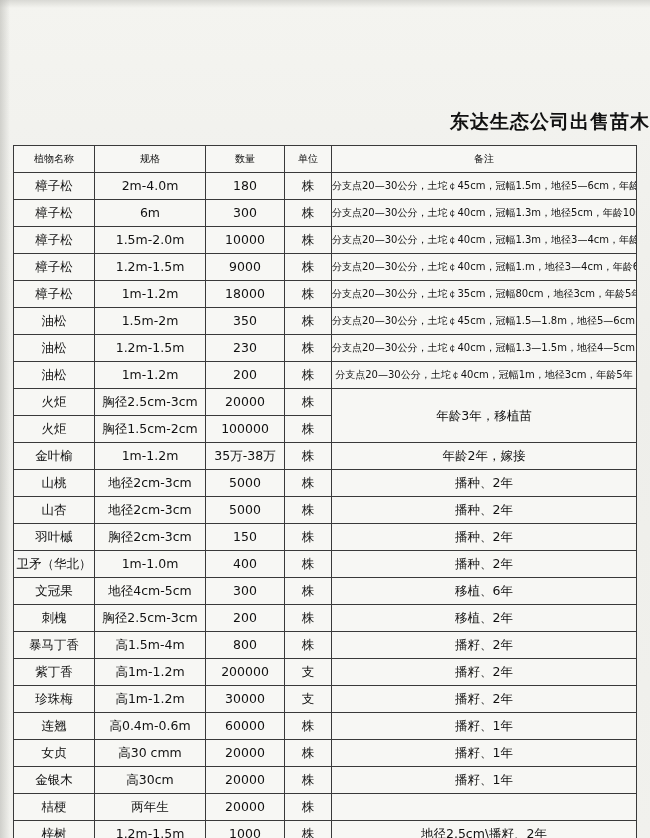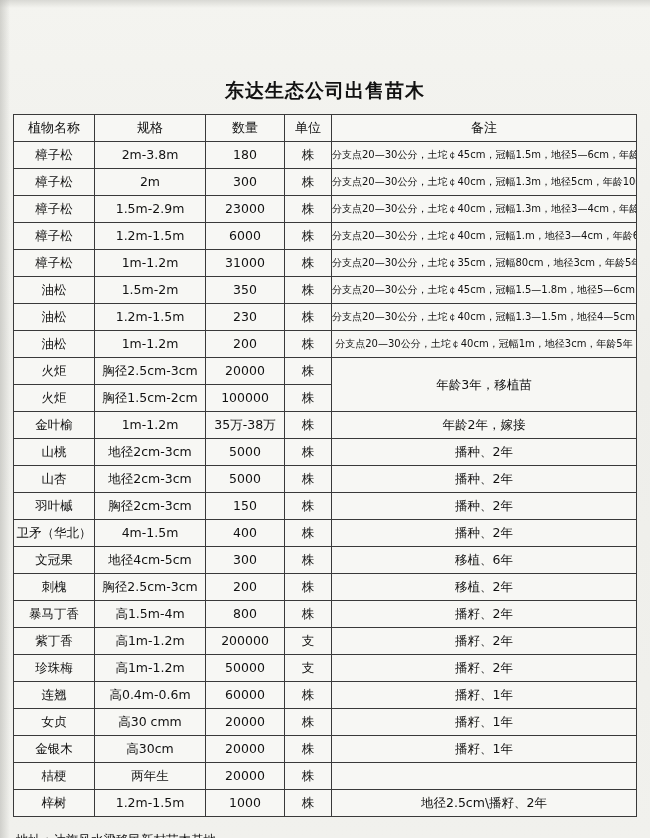--- a/index.html
+++ b/index.html
@@ -15,25 +15,25 @@
     overflow: hidden;
     position: relative;
   }
   .page {
     position: relative;
     width: 650px;
     height: 838px;
     background: linear-gradient(180deg, #f4f4f0 0%, #eeeeea 45%, #f1f1ed 100%);
   }
   .title {
-    text-align: center;
+    text-align: right;
     font-size: 19px;
     font-weight: bold;
     letter-spacing: 1px;
-    padding-top: 78px;
+    padding-top: 109px;
     padding-bottom: 10px;
     color: #111;
   }
   table.main {
     border-collapse: collapse;
     width: 618px;
     margin: 0 auto;
     table-layout: fixed;
     background: #f7f7f4;
   }
@@ -43,21 +43,21 @@
     text-align: center;
     padding: 0;
     height: 26px;
     line-height: 26px;
     color: #111;
     font-weight: normal;
     overflow: hidden;
     white-space: nowrap;
   }
   table.main thead td {
-    font-size: 13px;
+    font-size: 10px;
     height: 26px;
   }
   .col-name { width: 80px; }
   .col-spec { width: 110px; }
   .col-qty  { width: 78px; }
   .col-unit { width: 46px; }
   .col-note { width: 304px; }
 
   td.note {
     font-size: 11px;
@@ -103,50 +103,50 @@
         <td class="col-name">植物名称</td>
         <td class="col-spec">规格</td>
         <td class="col-qty">数量</td>
         <td class="col-unit">单位</td>
         <td class="col-note">备注</td>
       </tr>
     </thead>
     <tbody id="table-body">
         <tr>
           <td class="col-name">樟子松</td>
-          <td class="col-spec">2m-3.8m</td>
+          <td class="col-spec">2m-4.0m</td>
           <td class="col-qty">180</td>
           <td class="col-unit">株</td>
           <td class="col-note note small">分支点20—30公分，土坨￠45cm，冠幅1.5m，地径5—6cm，年龄12年</td>
         </tr>
         <tr>
           <td class="col-name">樟子松</td>
-          <td class="col-spec">2m</td>
+          <td class="col-spec">6m</td>
           <td class="col-qty">300</td>
           <td class="col-unit">株</td>
           <td class="col-note note small">分支点20—30公分，土坨￠40cm，冠幅1.3m，地径5cm，年龄10年</td>
         </tr>
         <tr>
           <td class="col-name">樟子松</td>
-          <td class="col-spec">1.5m-2.9m</td>
-          <td class="col-qty">23000</td>
+          <td class="col-spec">1.5m-2.0m</td>
+          <td class="col-qty">10000</td>
           <td class="col-unit">株</td>
           <td class="col-note note small">分支点20—30公分，土坨￠40cm，冠幅1.3m，地径3—4cm，年龄8年</td>
         </tr>
         <tr>
           <td class="col-name">樟子松</td>
           <td class="col-spec">1.2m-1.5m</td>
-          <td class="col-qty">6000</td>
+          <td class="col-qty">9000</td>
           <td class="col-unit">株</td>
           <td class="col-note note small">分支点20—30公分，土坨￠40cm，冠幅1.m，地径3—4cm，年龄6年</td>
         </tr>
         <tr>
           <td class="col-name">樟子松</td>
           <td class="col-spec">1m-1.2m</td>
-          <td class="col-qty">31000</td>
+          <td class="col-qty">18000</td>
           <td class="col-unit">株</td>
           <td class="col-note note small">分支点20—30公分，土坨￠35cm，冠幅80cm，地径3cm，年龄5年</td>
         </tr>
         <tr>
           <td class="col-name">油松</td>
           <td class="col-spec">1.5m-2m</td>
           <td class="col-qty">350</td>
           <td class="col-unit">株</td>
           <td class="col-note note small">分支点20—30公分，土坨￠45cm，冠幅1.5—1.8m，地径5—6cm，年龄10年</td>
         </tr>
@@ -200,21 +200,21 @@
         </tr>
         <tr>
           <td class="col-name">羽叶槭</td>
           <td class="col-spec">胸径2cm-3cm</td>
           <td class="col-qty">150</td>
           <td class="col-unit">株</td>
           <td class="col-note note ">播种、2年</td>
         </tr>
         <tr>
           <td class="col-name">卫矛（华北）</td>
-          <td class="col-spec">4m-1.5m</td>
+          <td class="col-spec">1m-1.0m</td>
           <td class="col-qty">400</td>
           <td class="col-unit">株</td>
           <td class="col-note note ">播种、2年</td>
         </tr>
         <tr>
           <td class="col-name">文冠果</td>
           <td class="col-spec">地径4cm-5cm</td>
           <td class="col-qty">300</td>
           <td class="col-unit">株</td>
           <td class="col-note note ">移植、6年</td>
@@ -236,21 +236,21 @@
         <tr>
           <td class="col-name">紫丁香</td>
           <td class="col-spec">高1m-1.2m</td>
           <td class="col-qty">200000</td>
           <td class="col-unit">支</td>
           <td class="col-note note ">播籽、2年</td>
         </tr>
         <tr>
           <td class="col-name">珍珠梅</td>
           <td class="col-spec">高1m-1.2m</td>
-          <td class="col-qty">50000</td>
+          <td class="col-qty">30000</td>
           <td class="col-unit">支</td>
           <td class="col-note note ">播籽、2年</td>
         </tr>
         <tr>
           <td class="col-name">连翘</td>
           <td class="col-spec">高0.4m-0.6m</td>
           <td class="col-qty">60000</td>
           <td class="col-unit">株</td>
           <td class="col-note note ">播籽、1年</td>
         </tr>

